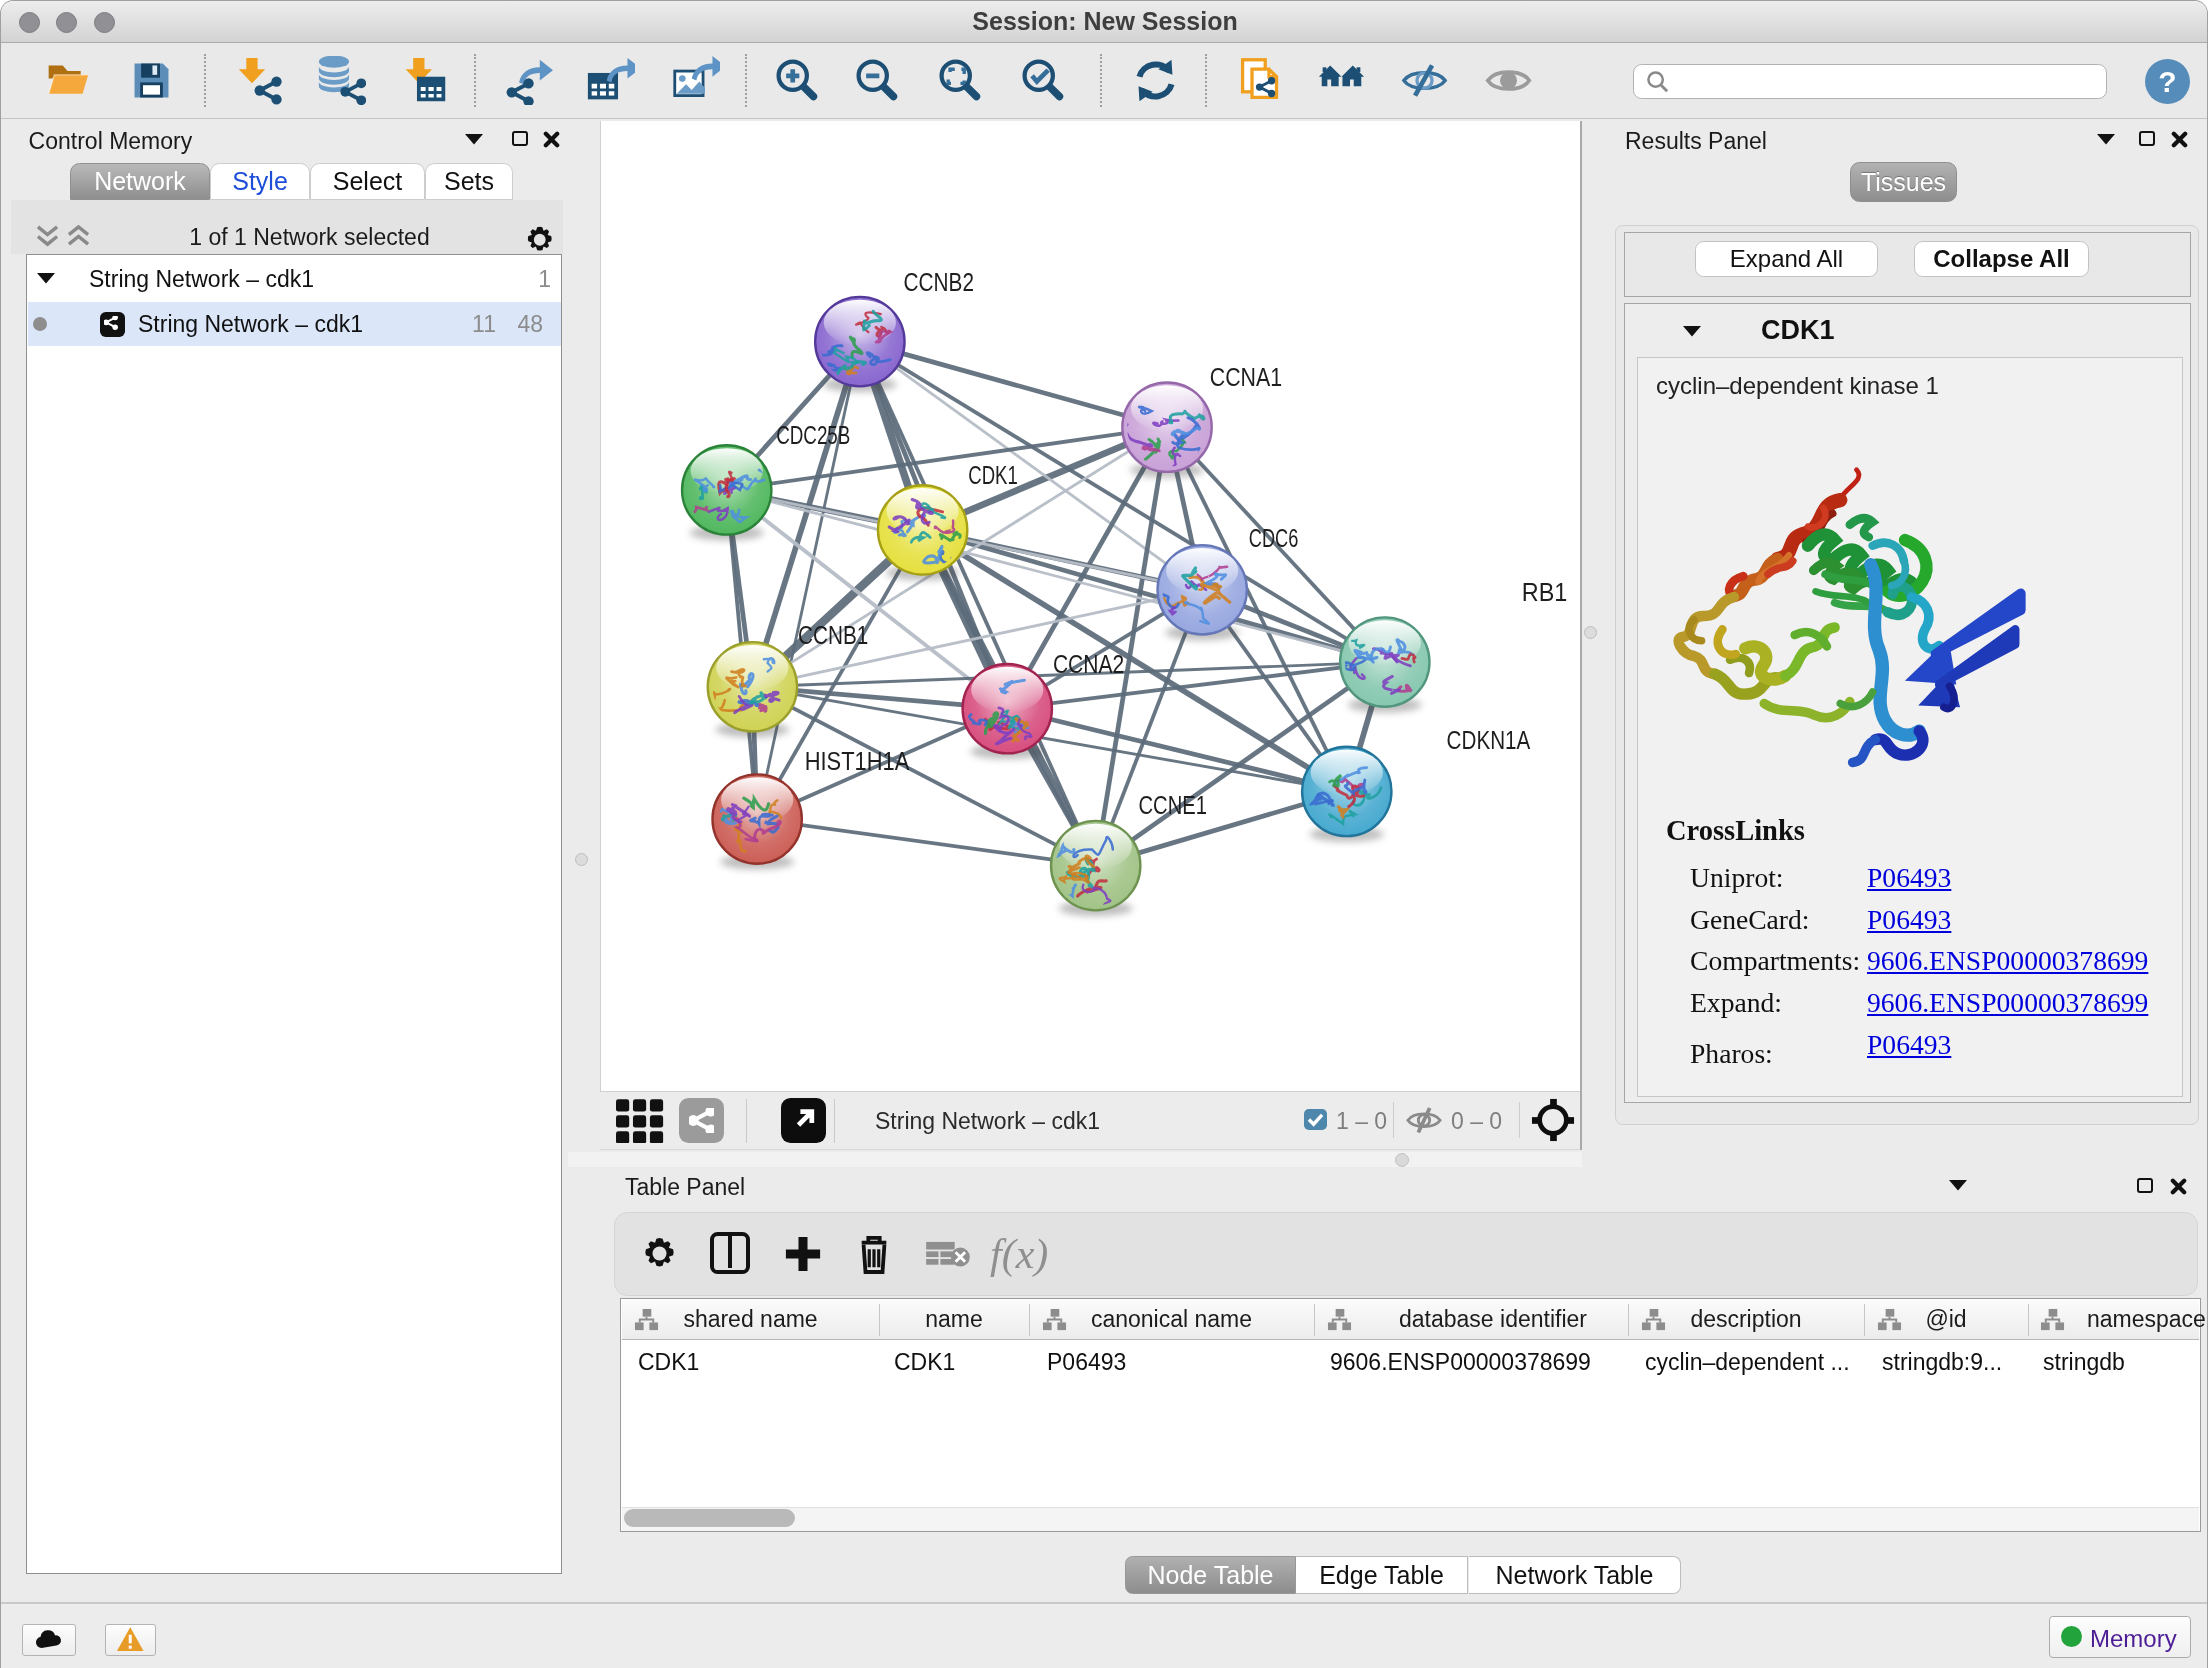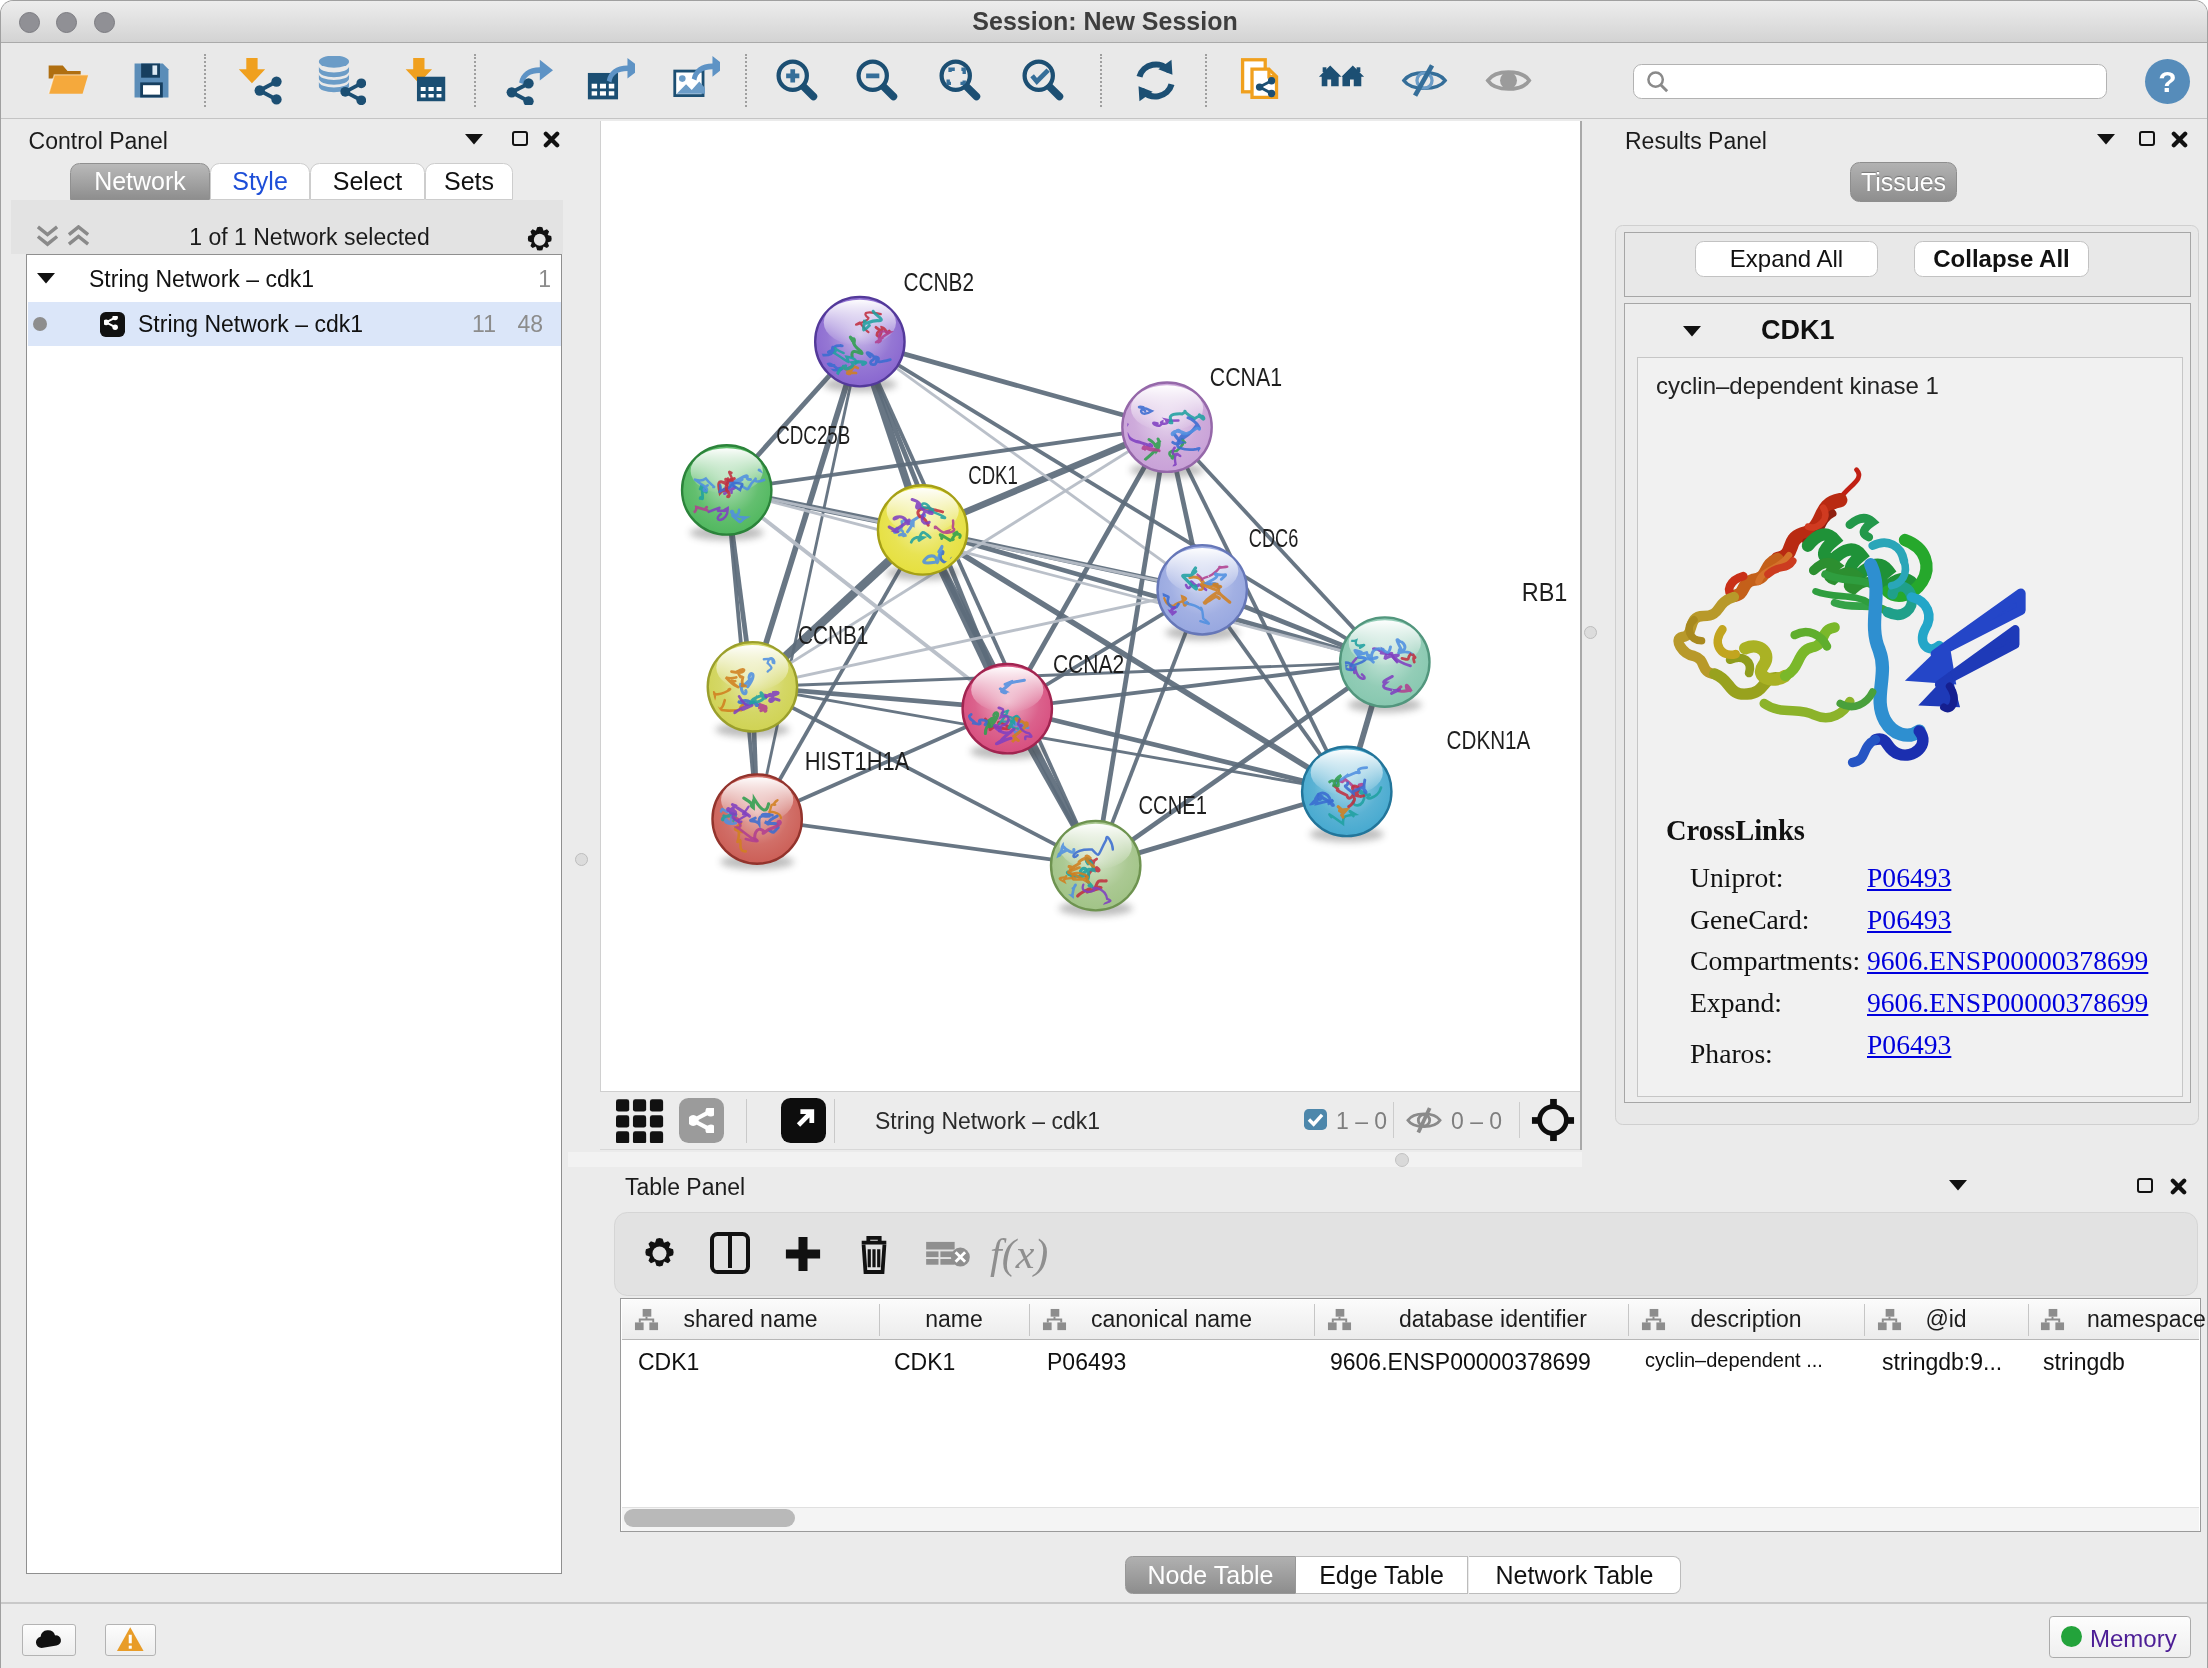--- a/index.html
+++ b/index.html
@@ -158,21 +158,21 @@
       <div style="position:absolute;left:744px;top:11.4px;width:0px;height:53px;border-left:2.9px dotted #9f9f9f;"></div>
       <div style="position:absolute;left:1099px;top:11.4px;width:0px;height:53px;border-left:2.9px dotted #9f9f9f;"></div>
       <div style="position:absolute;left:1204px;top:11.4px;width:0px;height:53px;border-left:2.9px dotted #9f9f9f;"></div>
       <div class="abs" style="left:1632px;top:21px;width:474px;height:35px;background:#fff;border:1.9px solid #b2b2b2;border-radius:8.6px;"></div>
       <svg class="abs" style="left:1645px;top:27px" width="25" height="25" viewBox="0 0 26 26">
         <circle cx="10" cy="10" r="7.5" fill="none" stroke="#8a8a8a" stroke-width="2.6"></circle>
         <line x1="15.5" y1="15.5" x2="22" y2="22" stroke="#8a8a8a" stroke-width="3"></line>
       </svg>
       <div class="abs" style="left:2144px;top:16px;width:45px;height:45px;border-radius:50%;background:#568cba;color:#fff;font-size:30px;font-weight:700;text-align:center;line-height:45px;">?</div>
     </div>
-    <div class="abs ptitle" style="left:27.6px;top:127px;">Control Panel</div>
+    <div class="abs ptitle" style="left:27.6px;top:127px;">Control Memory</div>
     <svg style="position:absolute;left:464px;top:133px" width="18" height="10.5" viewBox="0 0 19 11">
       <path d="M0,0 h19 l-9.5,11 z" fill="#111"></path>
     </svg>
     <div style="position:absolute;left:511px;top:130px;width:16px;height:15px;border:2.4px solid #111;border-radius:2.9px;"></div>
     <svg style="position:absolute;left:542px;top:130px" width="17" height="17" viewBox="0 0 18 18">
       <path d="M3,3 L15,15 M15,3 L3,15" stroke="#111" stroke-width="4.5" stroke-linecap="round"></path>
     </svg>
     <div class="abs" style="left:69px;top:162px;width:140px;height:37px;background:linear-gradient(#b9b9b9,#8e8e8e);color:#fff;border:1px solid #909090;border-radius:9.5px 9.5px 0 0;font-size:25px;display:flex;align-items:center;justify-content:center;">Network</div>
     <div class="abs" style="left:209px;top:162px;width:100px;height:37px;background:#fff;color:#1d4ed8;border:1px solid #cdcdcd;border-radius:9.5px 9.5px 0 0;font-size:25px;display:flex;align-items:center;justify-content:center;">Style</div>
     <div class="abs" style="left:309px;top:162px;width:115px;height:37px;background:#fff;color:#111;border:1px solid #cdcdcd;border-radius:9.5px 9.5px 0 0;font-size:25px;display:flex;align-items:center;justify-content:center;">Select</div>
@@ -784,21 +784,21 @@
       <rect x="10" y="1" width="9" height="8" fill="#8d8d8d"></rect>
       <rect x="2" y="15" width="9" height="8" fill="#8d8d8d"></rect>
       <rect x="17" y="15" width="9" height="8" fill="#8d8d8d"></rect>
       <path d="M14,9 v3 M7,15 v-3 h14 v3" fill="none" stroke="#8d8d8d" stroke-width="2"></path>
     </svg>
     <div class="abs" style="left:2086px;top:1305px;font-size:23px;color:#1c1c1c;">namespace</div>
     <div class="abs" style="left:637px;top:1348px;font-size:23px;color:#101010;">CDK1</div>
     <div class="abs" style="left:893px;top:1348px;font-size:23px;color:#101010;">CDK1</div>
     <div class="abs" style="left:1046px;top:1348px;font-size:23px;color:#101010;">P06493</div>
     <div class="abs" style="left:1329px;top:1348px;font-size:23px;color:#101010;">9606.ENSP00000378699</div>
-    <div class="abs" style="left:1644px;top:1348px;font-size:20px;color:#101010;">cyclin–dependent ...</div>
+    <div class="abs" style="left:1644px;top:1348px;font-size:23px;color:#101010;">cyclin–dependent ...</div>
     <div class="abs" style="left:1881px;top:1348px;font-size:23px;color:#101010;">stringdb:9...</div>
     <div class="abs" style="left:2042px;top:1348px;font-size:23px;color:#101010;">stringdb</div>
     <div class="abs" style="left:621px;top:1506px;width:1577px;height:24px;background:#f4f4f4;border-top:1px solid #e0e0e0;"></div>
     <div class="abs" style="left:623px;top:1508px;width:171px;height:18px;border-radius:9.5px;background:#b9b9b9;"></div>
     <div class="abs" style="left:1124px;top:1555px;width:171px;height:38px;background:linear-gradient(#b0b0b0,#8d8d8d);color:#fff;border:1px solid #989898;border-radius:7.6px 0 0 7.6px;font-size:25px;display:flex;align-items:center;justify-content:center;">Node Table</div>
     <div class="abs" style="left:1295px;top:1555px;width:172px;height:38px;background:#fff;color:#111;border:1px solid #bcbcbc;border-left:none;font-size:25px;display:flex;align-items:center;justify-content:center;">Edge Table</div>
     <div class="abs" style="left:1468px;top:1555px;width:212px;height:38px;background:#fff;color:#111;border:1px solid #bcbcbc;border-left:none;border-radius:0 7.6px 7.6px 0;font-size:25px;display:flex;align-items:center;justify-content:center;">Network Table</div>
     <div class="abs" style="left:0;top:1601px;width:2208px;height:1.9px;background:#c9c9c9;"></div>
     <div class="abs" style="left:0;top:1603px;width:2208px;height:66px;background:#ececec;"></div>
     <div class="abs" style="left:21px;top:1623px;width:54px;height:32px;background:linear-gradient(#fdfdfd,#ededed);border:1.9px solid #b3b3b3;border-radius:2.9px;"></div>

